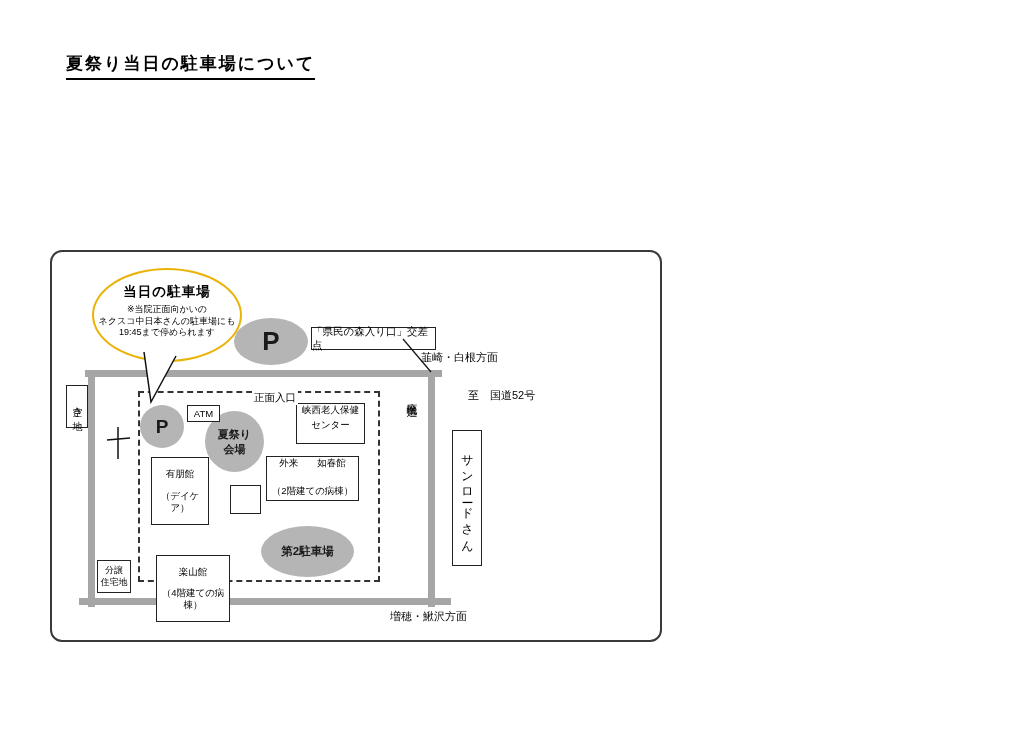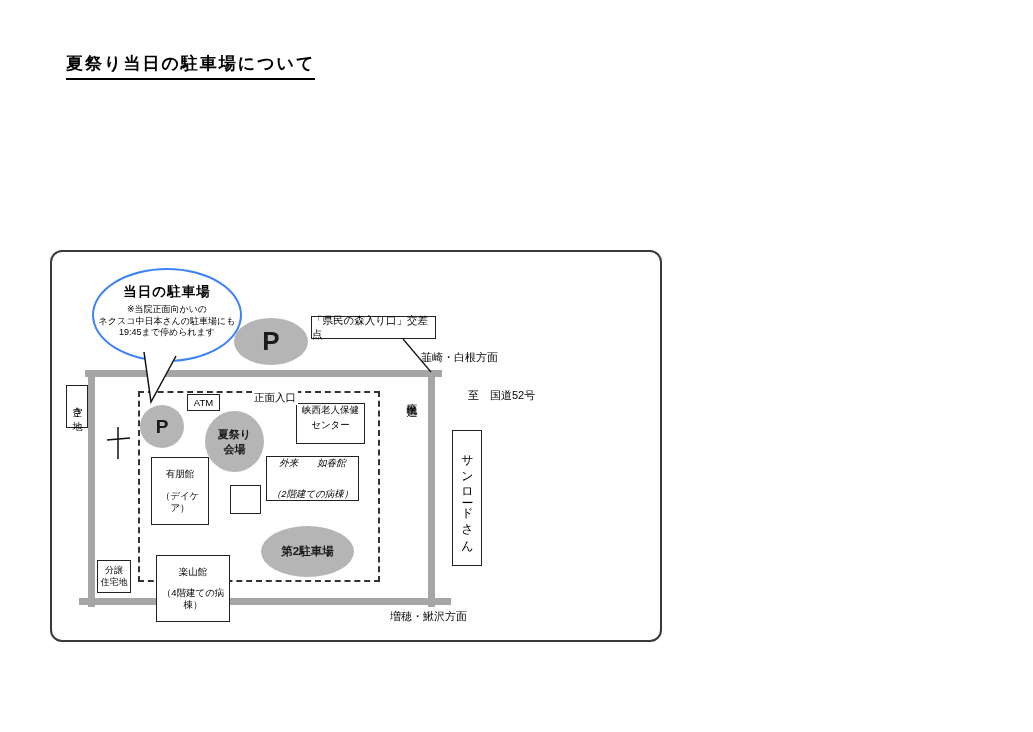--- a/index.html
+++ b/index.html
@@ -36,40 +36,40 @@
 
   .dashed-area {
     position:absolute; left:86px; top:139px; width:242px; height:191px;
     border:2px dashed #333;
   }
 
   .overlay { position:absolute; left:0; top:0; z-index:3; pointer-events:none; }
 
   .bubble {
     position:absolute; left:40px; top:16px; width:150px; height:94px;
-    background:#fff; border:2px solid #3b82f6; border-radius:50%;
+    background:#fff; border:2px solid #eab308; border-radius:50%;
     z-index:2; text-align:center; padding-top:13px;
   }
   .bubble-title { font-size:13.5px; font-weight:bold; letter-spacing:1px; margin-bottom:3px; }
   .bubble-note  { font-size:9px; line-height:11.5px; }
 
   .ellipse {
     position:absolute; background:#b5b5b5; border-radius:50%;
     display:flex; align-items:center; justify-content:center;
     text-align:center; color:#1a1a1a;
   }
   .p-large  { left:182px; top:66px;  width:74px; height:47px; font-size:26px; font-weight:bold; z-index:1; }
   .p-small  { left:88px;  top:153px; width:44px; height:43px; font-size:19px; font-weight:bold; }
   .venue    { left:153px; top:159px; width:59px; height:61px; font-size:11px; font-weight:bold;
               flex-direction:column; line-height:15px; }
   .parking2 { left:209px; top:274px; width:93px; height:51px; font-size:11.5px; font-weight:bold; }
 
   .label-box {
     position:absolute; background:#fff; border:1px solid #222;
-    display:flex; align-items:center; justify-content:center;
+    display:flex; align-items:center; justify-content:center;margin-top:11px;
   }
   .intersection { left:259px; top:64px;  width:125px; height:23px; font-size:10.5px; z-index:2; }
   .atm          { left:135px; top:142px; width:33px;  height:17px; font-size:9.5px;  z-index:2; }
 
   .plain-text { position:absolute; font-size:11px; white-space:nowrap; }
   .dir-north { left:369px; top:98px; }
   .route52   { left:416px; top:136px; }
   .entrance  { left:200px; top:139px; font-size:10.5px; background:#fff; padding:0 2px; z-index:2; }
   .dir-south { left:338px; top:357px; }
 
@@ -84,21 +84,21 @@
   .akichi  { left:14px;  top:133px; width:22px; height:43px;  font-size:10px; letter-spacing:1px; }
 
   .bldg {
     position:absolute; border:1px solid #222; background:#fff;
     display:flex; flex-direction:column; align-items:center; justify-content:space-evenly;
     text-align:center; font-size:9.5px; line-height:12px;
   }
   .kyosai  { left:244px; top:151px; width:69px; height:41px; justify-content:flex-start; gap:3px; }
   .yuho    { left:99px;  top:205px; width:58px; height:68px; }
   .smallbox{ left:178px; top:233px; width:31px; height:29px; }
-  .gairai  { left:214px; top:204px; width:93px; height:45px; justify-content:space-between; gap:16px;font-style:italic; }
+  .gairai  { left:214px; top:204px; width:93px; height:45px; justify-content:flex-start; gap:16px; }
   .rakuzan { left:104px; top:273px; width:74px; height:67px;margin-top:30px; }
   .bunjo   { left:45px;  top:308px; width:34px; height:33px; z-index:2;
              font-size:9px; line-height:11px; justify-content:center; gap:1px; }
 </style>
 </head>
 <body>
 
 <div class="page">
 
   <h1 class="title">夏祭り当日の駐車場について</h1>

